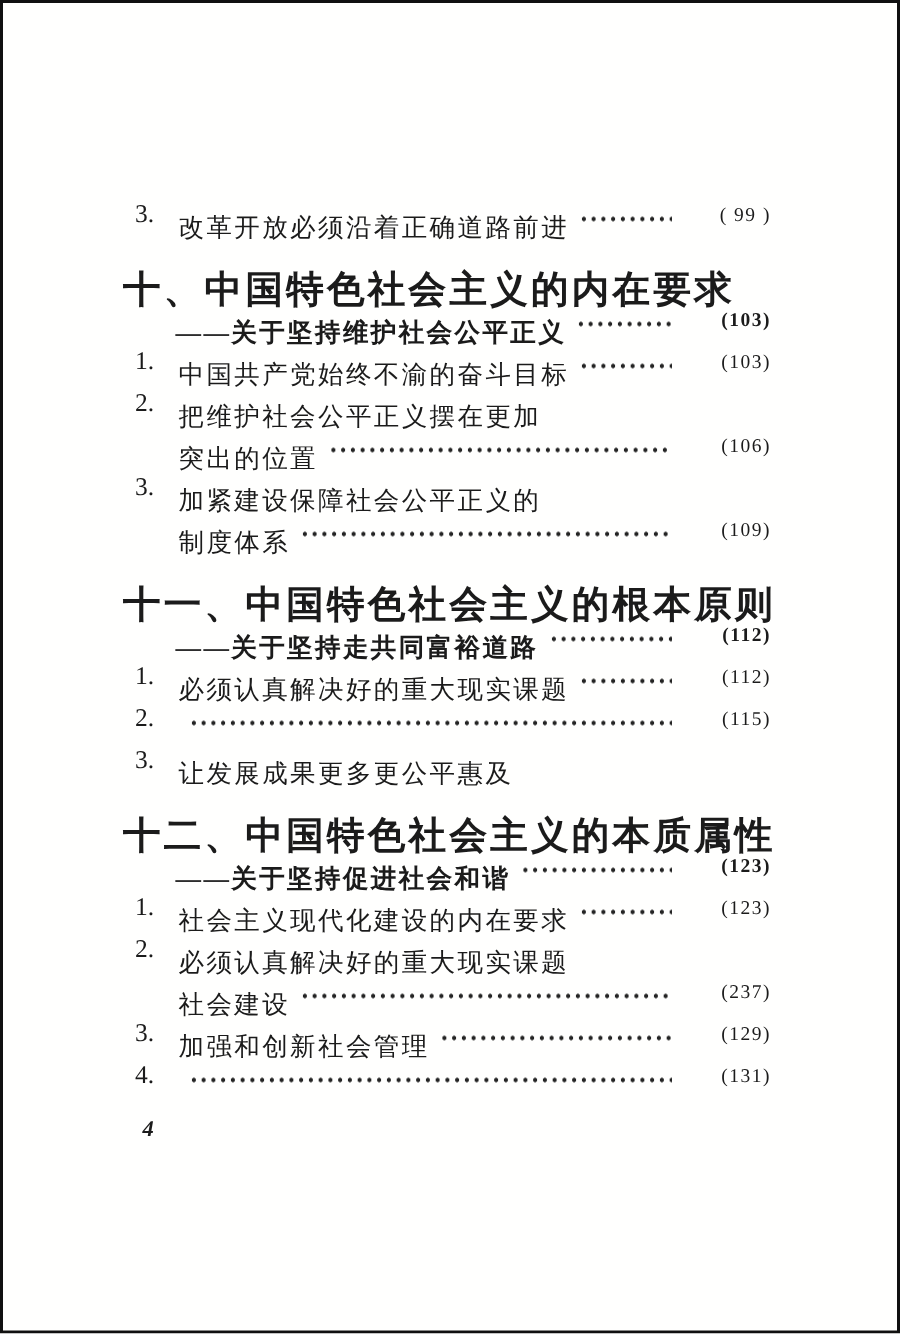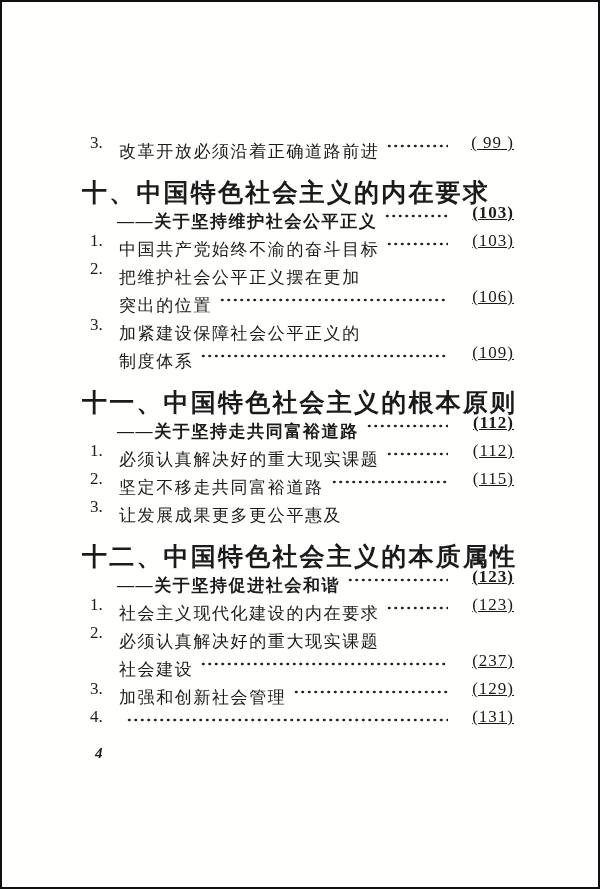--- a/index.html
+++ b/index.html
@@ -36,24 +36,23 @@
     margin: 0 8px 0 7px;
     background-image: radial-gradient(circle, #242424 1.3px, transparent 1.6px);
     background-size: 6.5px 10px;
     background-repeat: repeat-x;
     background-position: 0 12px;
   }
   .pg {
     flex: none;
     min-width: 58px;
     text-align: right;
-    font-size: 17px;
+    font-size: 13px;
     letter-spacing: 1px;
     white-space: nowrap;
-    text-decoration: underline;
   }
   .footer-num {
     margin: 14px 0 0 13px;
     font-size: 15px;
     font-style: italic;
     font-weight: 700;
   }
 </style>
 </head>
 <body>
@@ -119,21 +118,20 @@
 
     <div class="row item">
       <span class="num">1.</span>
       <span class="txt">必须认真解决好的重大现实课题</span>
       <span class="dots"></span>
       <span class="pg">(112)</span>
     </div>
 
     <div class="row item">
       <span class="num">2.</span>
-      <span class="txt">坚定不移走共同富裕道路</span>
       <span class="dots"></span>
       <span class="pg">(115)</span>
     </div>
 
     <div class="row item">
       <span class="num">3.</span>
       <span class="txt">让发展成果更多更公平惠及</span>
     </div>
 
 

